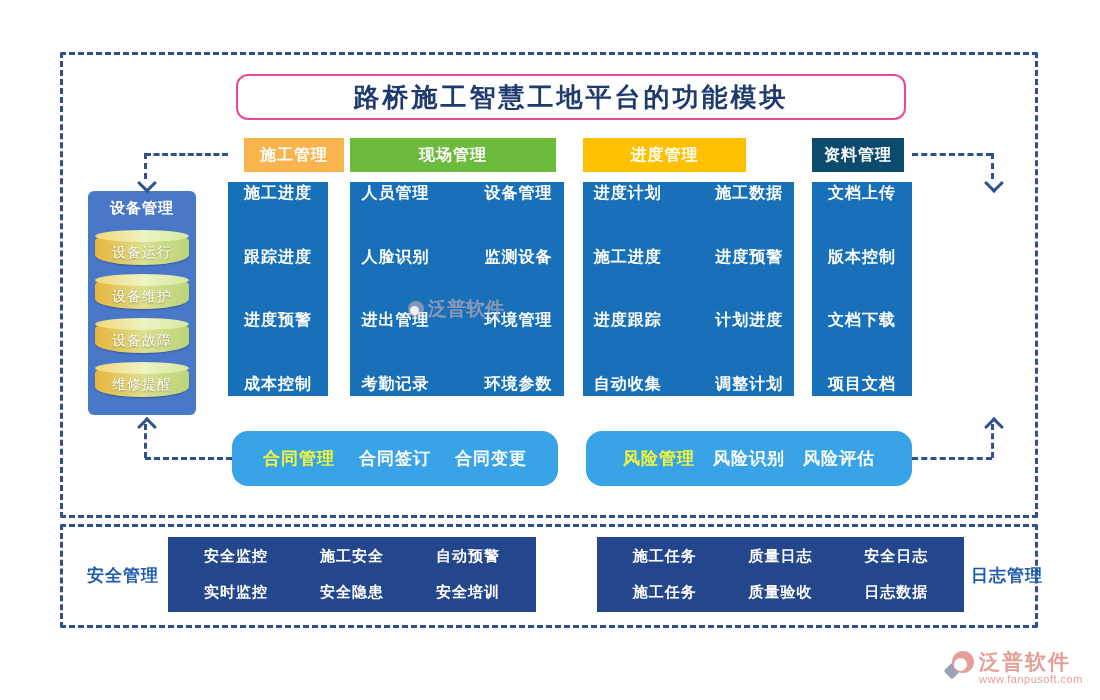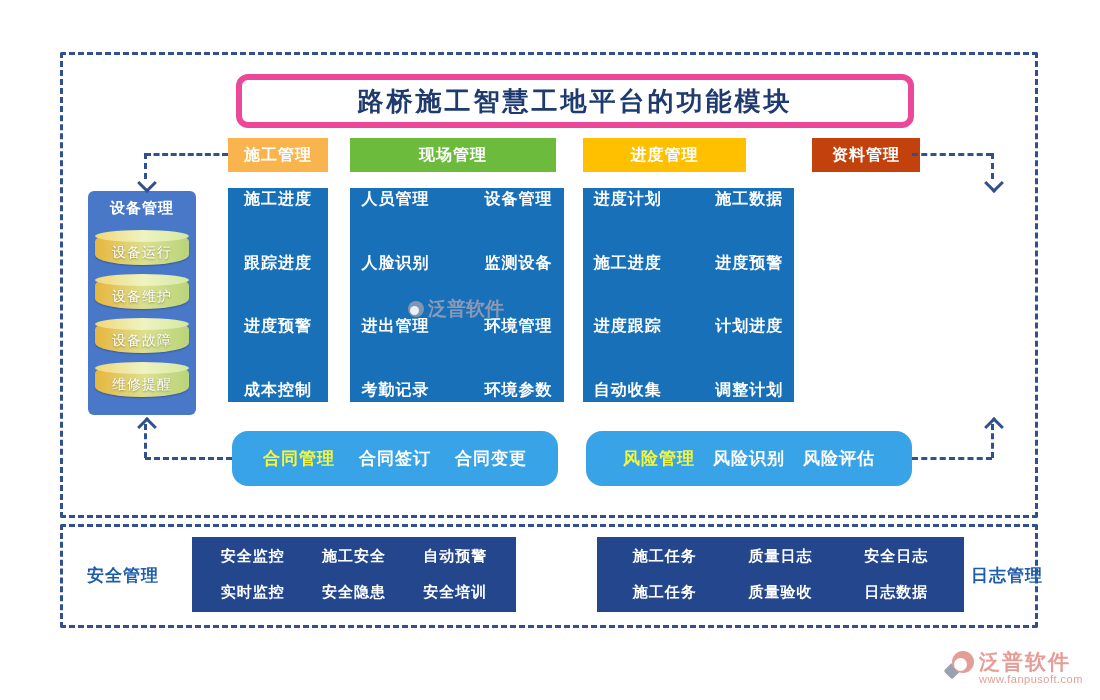--- a/index.html
+++ b/index.html
@@ -10,38 +10,38 @@
   .abs { position:absolute; }
 
   
   .frame { border:3px dashed #31508F; border-radius:2px; }
   #top-frame   { left:60px;  top:52px;  width:972px; height:460px; }
   #bottom-frame{ left:60px;  top:524px; width:972px; height:98px;  }
 
   
   #title-box {
     left:236px; top:74px; width:666px; height:42px;
-    border:6px solid #ec4899; border-radius:12px; background:#fff;
+    border:2px solid #ec4899; border-radius:12px; background:#fff;
     display:flex; align-items:center; justify-content:center;
     font-size:26px; font-weight:bold; letter-spacing:3px; color:#1E3A6E;
   }
 
   
   .mod-header {
     top:138px; height:34px; display:flex; align-items:center; justify-content:center;
     color:#fff; font-weight:bold; font-size:16px; letter-spacing:1px;
   }
-  #hdr-0 { left:228px; width:100px; background:#F9B44D; }
+  #hdr-0 { left:244px; width:100px; background:#F9B44D; }
   #hdr-1 { left:350px; width:206px; background:#6CBB3C; }
   #hdr-2 { left:583px; width:163px; background:#FFC000; }
-  #hdr-3 { left:812px; width:108px; background:#c2410c; }
+  #hdr-3 { left:812px; width:92px; background:#0c4a6e; }
 
   
   .mod-body {
-    top:188px; height:214px; background:#1770B8; color:#fff;
+    top:182px; height:214px; background:#1770B8; color:#fff;
     display:grid; align-items:center; justify-items:center;
     font-weight:bold; font-size:16px; letter-spacing:1px;gap:40px;
   }
   .cols-1 { grid-template-columns:1fr; grid-template-rows:repeat(4,1fr); }
   .cols-2 { grid-template-columns:1fr 1fr; grid-template-rows:repeat(4,1fr); padding:0 4px; }
   #body-0 { left:228px; width:100px; }
   #body-1 { left:350px; width:206px; }
   #body-2 { left:583px; width:203px; }
   #body-3 { left:812px; width:100px; }
 
@@ -102,21 +102,21 @@
     width:110px; color:#1E5DAD; font-weight:bold; font-size:17px;
     text-align:center; letter-spacing:1px;
   }
   .navy-box {
     top:537px; height:75px; background:#24468C; color:#fff;
     display:grid; grid-template-columns:repeat(3,1fr); grid-template-rows:1fr 1fr;
     align-items:center; justify-items:center;
     font-weight:bold; font-size:15px; letter-spacing:1px; padding:2px 10px;
     box-sizing:border-box;
   }
-  #safety-box { left:192px; width:324px; }
+  #safety-box { left:168px; width:368px; }
   #log-box    { left:597px; width:367px; }
 
   
   #watermark {
     left:408px; top:296px; display:flex; align-items:center; gap:4px;
     color:rgba(235,185,180,0.55); font-weight:bold; font-size:19px; z-index:5;
   }
   #watermark .wm-dot {
     width:16px; height:16px; border-radius:50%;
     background:rgba(235,185,180,0.5); position:relative;
@@ -180,20 +180,26 @@
   <div class="abs mod-body cols-2" id="body-2">
     <span>进度计划</span>
     <span>施工数据</span>
     <span>施工进度</span>
     <span>进度预警</span>
     <span>进度跟踪</span>
     <span>计划进度</span>
     <span>自动收集</span>
     <span>调整计划</span>
   </div>
+  <div class="abs mod-body cols-1" id="body-3">
+    <span>文档上传</span>
+    <span>版本控制</span>
+    <span>文档下载</span>
+    <span>项目文档</span>
+  </div>
 
   <div class="abs side-panel" id="left-panel">
     <div class="panel-title">设备管理</div>
     <div class="cyl">
       <span class="cyl-label">设备运行</span>
     </div>
     <div class="cyl">
       <span class="cyl-label">设备维护</span>
     </div>
     <div class="cyl">

